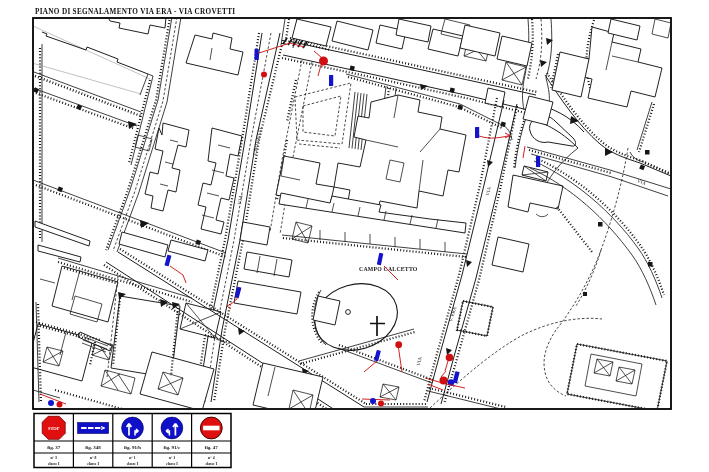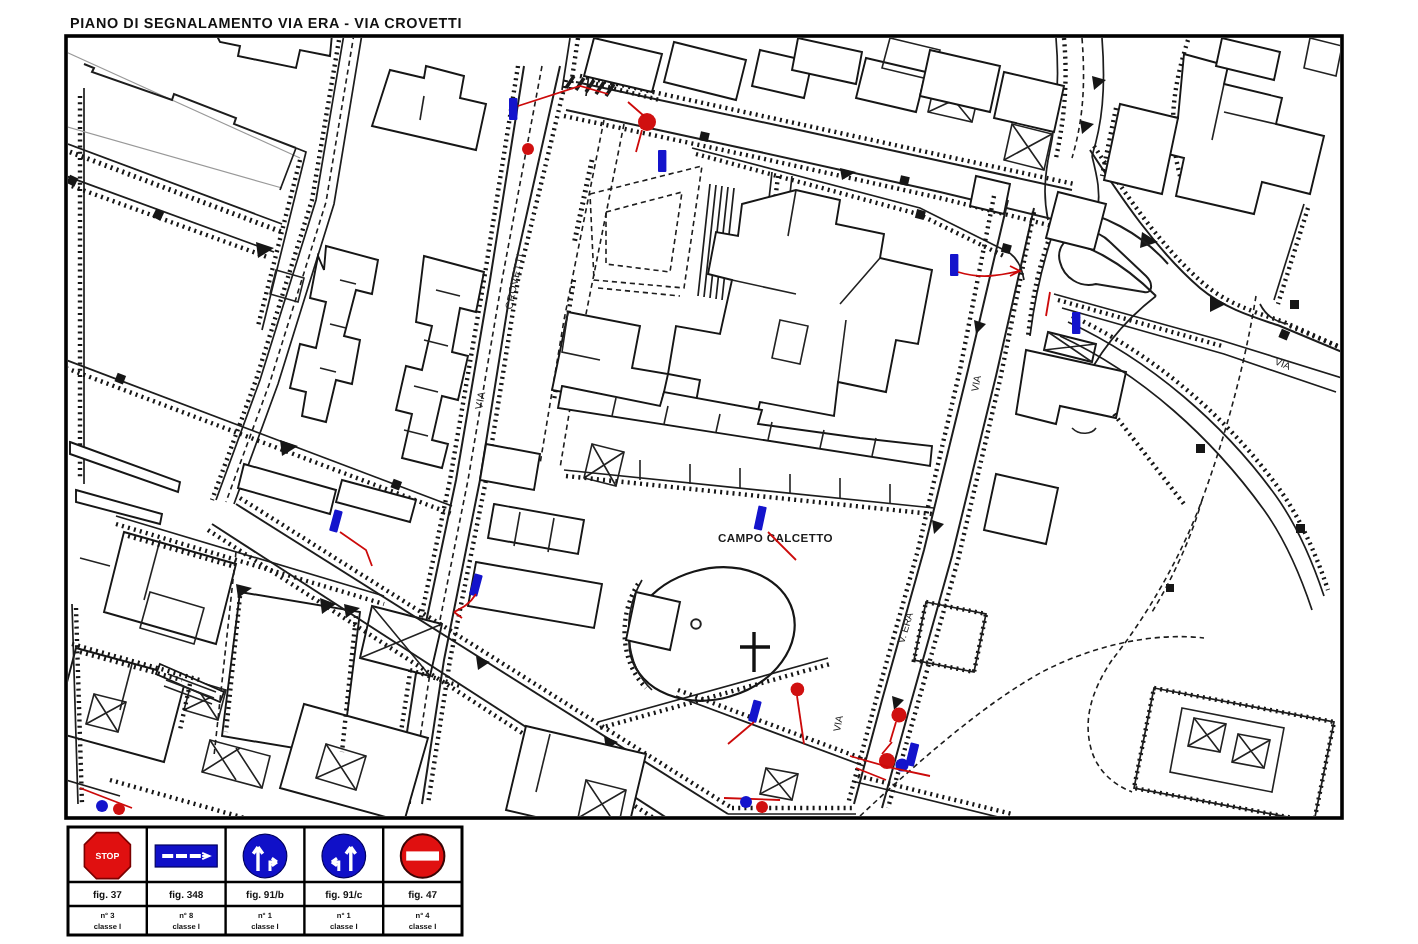--- a/index.html
+++ b/index.html
@@ -1,16 +1,16 @@
 <!DOCTYPE html>
 <html><head>
 <meta charset="utf-8">
 <style>
 html,body{margin:0;padding:0;background:#ffffff;}
-#page{position:relative;width:709px;height:472px;background:#fff;overflow:hidden;font-family:Liberation Sans, sans-serif;}
+#page{position:relative;width:709px;height:472px;background:#fff;overflow:hidden;font-family:Liberation Serif, serif;}
 svg{position:absolute;left:0;top:0;}
 .rd{stroke:#1d1d1d;stroke-width:1;fill:none;}
 .rd2{stroke:#1d1d1d;stroke-width:0.85;fill:none;}
 .tk2{stroke:#161616;stroke-width:2.5;fill:none;stroke-dasharray:1 2.1;}
 .tk3{stroke:#161616;stroke-width:2.2;fill:none;stroke-dasharray:1 2.1;}
 .ds{stroke:#1d1d1d;stroke-width:0.8;fill:none;stroke-dasharray:2.6 1.9;}
 .bl{stroke:#161616;stroke-width:0.95;fill:#ffffff;}
 .bl2{stroke:#222;stroke-width:0.8;fill:none;}
 .gry{stroke:#999;stroke-width:0.6;fill:none;}
 .redl{stroke:#cc0a0a;stroke-width:0.9;fill:none;}

